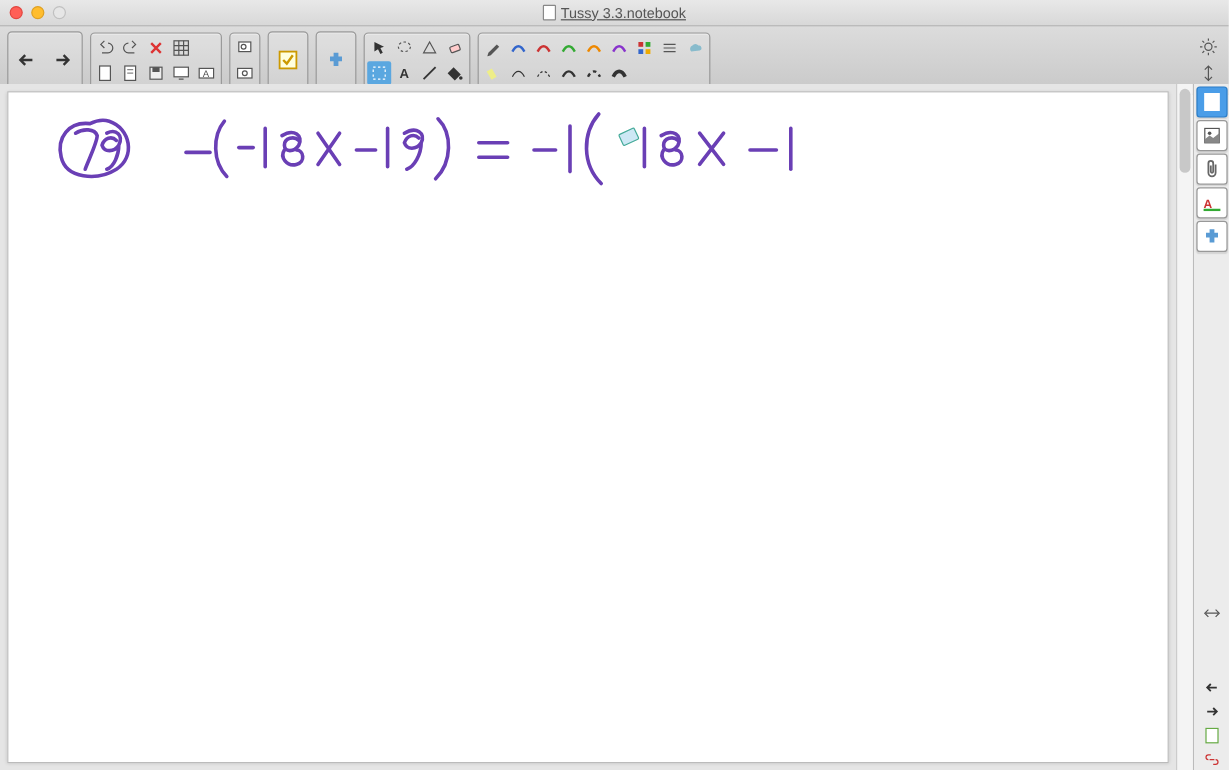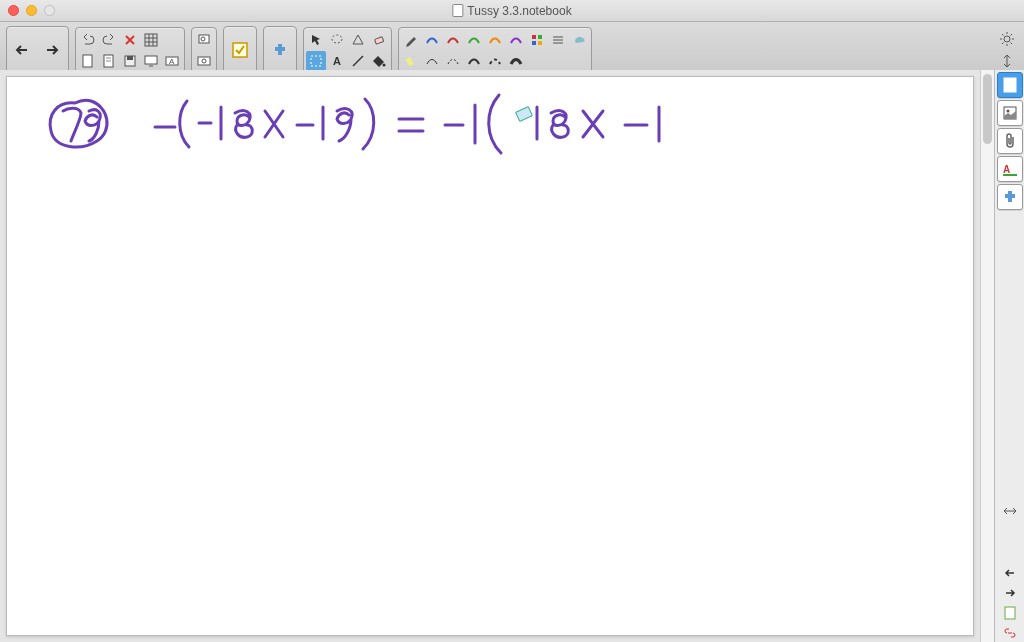--- a/index.html
+++ b/index.html
@@ -4,21 +4,21 @@
 <style>
 * { margin: 0; padding: 0; box-sizing: border-box; }
 body { font-family: -apple-system, Helvetica, Arial, sans-serif; background: #f0f0f0; overflow: hidden; width: 1024px; height: 642px; }
 
 .titlebar { height: 22px; background: linear-gradient(#e8e8e8,#d8d8d8); border-bottom: 1px solid #b0b0b0; display: flex; align-items: center; padding: 0 8px; position: relative; }
 .traffic { display: flex; gap: 7px; }
 .traffic span { width: 11px; height: 11px; border-radius: 50%; display: inline-block; }
 .tl-red { background: #ff5f57; border: 0.5px solid #e24640; }
 .tl-yel { background: #ffbd2e; border: 0.5px solid #dfa123; }
 .tl-grn { background: #e6e6e6; border: 0.5px solid #c0c0c0; }
-.title { position: absolute; left: 50%; transform: translateX(-50%); font-size: 12px; color: #555; display: flex; align-items: center; gap: 4px; }
+.title { position: absolute; left: 50%; transform: translateX(-50%); font-size: 12px; color: #555; display: flex; align-items: center; gap: 4px; text-decoration: underline; }
 .doc-ico { width: 11px; height: 13px; background: #fff; border: 1px solid #888; border-radius: 1px; display: inline-block; }
 
 .toolbars { background: linear-gradient(#dcdcdc,#c8c8c8); border-bottom: 1px solid #999; padding: 4px 6px; display: flex; align-items: center; gap: 6px; }
 .tgroup { background: rgba(255,255,255,0.15); border: 1px solid #9a9a9a; border-radius: 4px; padding: 2px; display: flex; flex-direction: column; gap: 1px; box-shadow: inset 0 1px 0 rgba(255,255,255,0.4); }
 .trow { display: flex; gap: 1px; }
 .tbtn { width: 20px; height: 20px; display: flex; align-items: center; justify-content: center; border-radius: 2px; cursor: pointer; font-size: 12px; color: #444; }
 .tbtn.big { width: 28px; height: 42px; }
 .tbtn.sel { background: #5aa7e0; }
 .tbtn svg { display: block; }
 

